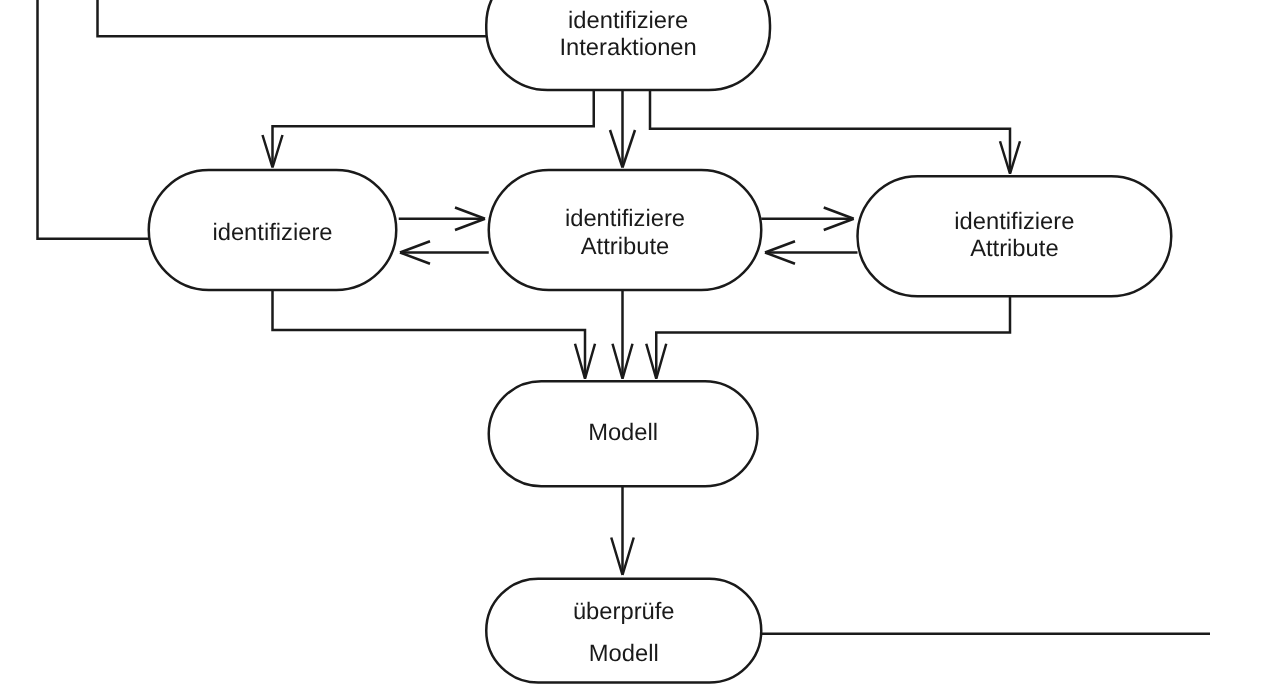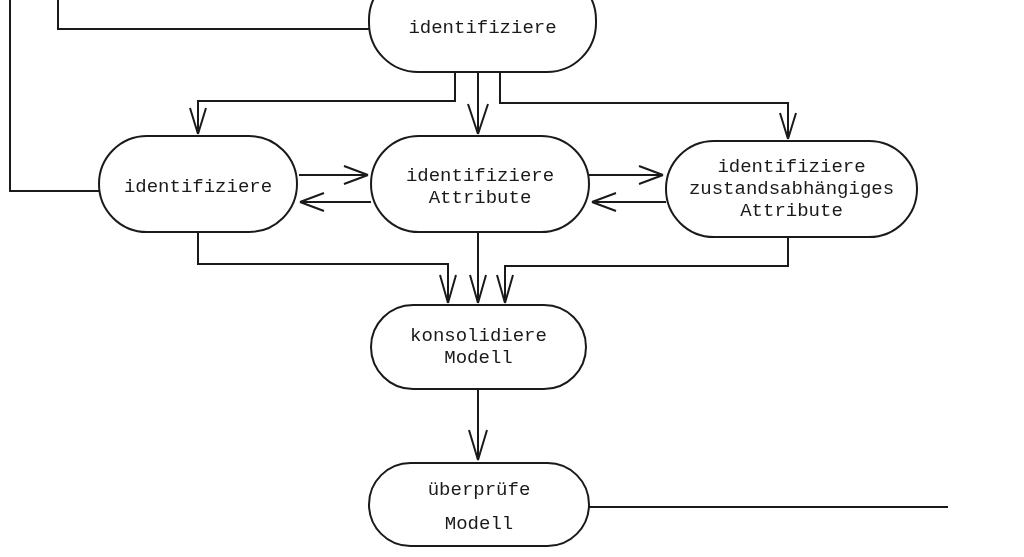--- a/index.html
+++ b/index.html
@@ -6,22 +6,23 @@
     margin: 0;
     padding: 0;
     background: #ffffff;
   }
   #page {
     position: relative;
     width: 948px;
     height: 557px;
     background: #ffffff;
     overflow: hidden;
-    font-family: Liberation Mono, monospace;
+    font-family: Liberation Sans, sans-serif;
     color: #1a1a1a;
+    margin-left: 20px;
   }
   #wires {
     position: absolute;
     left: 0; top: 0;
     width: 1024px; height: 557px;
   }
   #wires path {
     stroke: #1a1a1a;
     stroke-width: 2;
     fill: none;
@@ -120,39 +121,38 @@
       <path d="M 478 460 L 469 430 M 478 460 L 487 430"></path>
     </g>
 
     <g>
       <path d="M 589 507 L 1013 507 L 1013 0"></path>
     </g>
   </svg>
 
   <div class="node" id="node-interaktionen">
     <span>identifiziere</span>
+    <span>Interaktionen</span>
   </div>
 
   <div class="node" id="node-assoziationen">
     <span>identifiziere</span>
   </div>
 
   <div class="node" id="node-attribute">
     <span>identifiziere</span>
     <span>Attribute</span>
   </div>
 
   <div class="node" id="node-verhalten">
     <span>identifiziere</span>
-    <span>zustandsabhängiges</span>
     <span>Attribute</span>
   </div>
 
   <div class="node" id="node-konsolidiere">
-    <span>konsolidiere</span>
     <span>Modell</span>
   </div>
 
   <div class="node" id="node-ueberpruefe">
     <span>überprüfe</span>
     <span>Modell</span>
   </div>
 
 </div>
 

